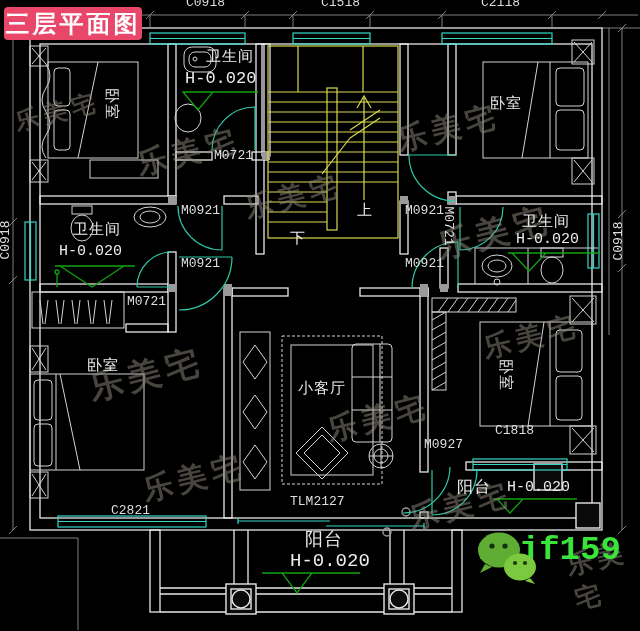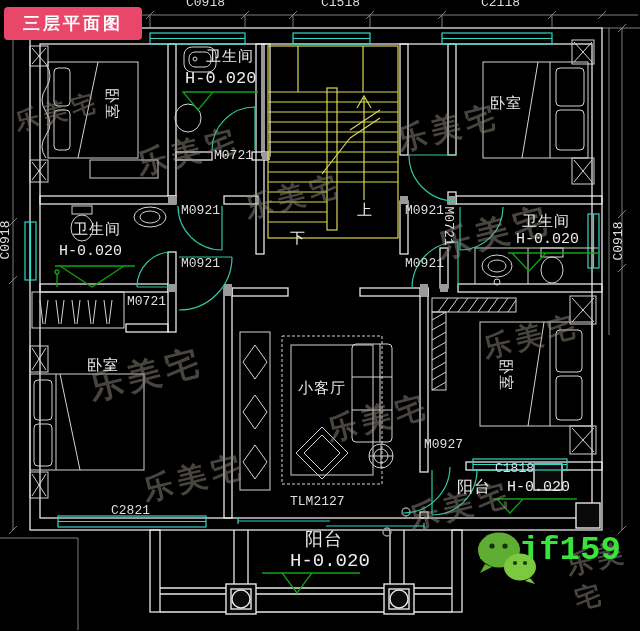--- a/index.html
+++ b/index.html
@@ -10,21 +10,21 @@
   .code{font-family:"Liberation Mono",monospace;font-size:13px;color:#dedede;}
   .room{font-family:"Liberation Sans",sans-serif;font-size:15px;color:#ececec;letter-spacing:1px;}
   .elev{font-family:"Liberation Mono",monospace;font-size:15px;color:#ececec;}
   .e17{font-size:17px;} .e19{font-size:19px;} .r16{font-size:16px;} .r18{font-size:18px;}
   .rotc{transform:translate(-50%,-50%) rotate(90deg);}
   .rotcc{transform:translate(-50%,-50%) rotate(-90deg);}
   .wm{position:absolute;color:#8f897d;opacity:.5;font-weight:bold;letter-spacing:5px;
       transform:rotate(-14deg);z-index:4;font-family:"Liberation Sans",sans-serif;}
   #banner{position:absolute;left:4px;top:7px;width:138px;height:33px;background:#e8476a;
           border-radius:4px;display:flex;align-items:center;justify-content:center;z-index:8;}
-  #banner span{color:#fff;font-size:17px;font-weight:bold;letter-spacing:3px;}
+  #banner span{color:#fff;font-size:24px;font-weight:bold;letter-spacing:3px;}
   #wechat{position:absolute;left:476px;top:531px;z-index:8;display:flex;align-items:center;}
   #wechat .wid{font-family:"Liberation Mono",monospace;font-weight:bold;font-size:34px;
                color:#39e53b;letter-spacing:0;margin-left:2px;}
 </style>
 </head>
 <body>
 <div id="canvas">
 
 <svg width="640" height="631" viewBox="0 0 640 631">
 
@@ -248,21 +248,21 @@
 <div class="lbl elev e19" style="left:290px;top:552px">H-0.020</div>
 
 <div class="lbl code" style="left:214px;top:149px">M0721</div>
 <div class="lbl code" style="left:181px;top:204px">M0921</div>
 <div class="lbl code" style="left:405px;top:204px">M0921</div>
 <div class="lbl code rotc" style="left:448px;top:226px">M0721</div>
 <div class="lbl code" style="left:181px;top:257px">M0921</div>
 <div class="lbl code" style="left:405px;top:257px">M0921</div>
 <div class="lbl code" style="left:127px;top:295px">M0721</div>
 <div class="lbl code" style="left:424px;top:438px">M0927</div>
-<div class="lbl code" style="left:495px;top:462px">C1818</div>
+<div class="lbl code" style="left:495px;top:424px">C1818</div>
 <div class="lbl code" style="left:111px;top:504px">C2821</div>
 <div class="lbl code" style="left:290px;top:495px">TLM2127</div>
 
 <div class="lbl room" style="left:357px;top:202px">上</div>
 <div class="lbl room" style="left:290px;top:230px">下</div>
 
 <span class="wm" style="left:14px;top:96px;font-size:24px">乐美宅</span>
 <span class="wm" style="left:136px;top:132px;font-size:30px">乐美宅</span>
 <span class="wm" style="left:396px;top:108px;font-size:30px">乐美宅</span>
 <span class="wm" style="left:244px;top:178px;font-size:28px">乐美宅</span>

